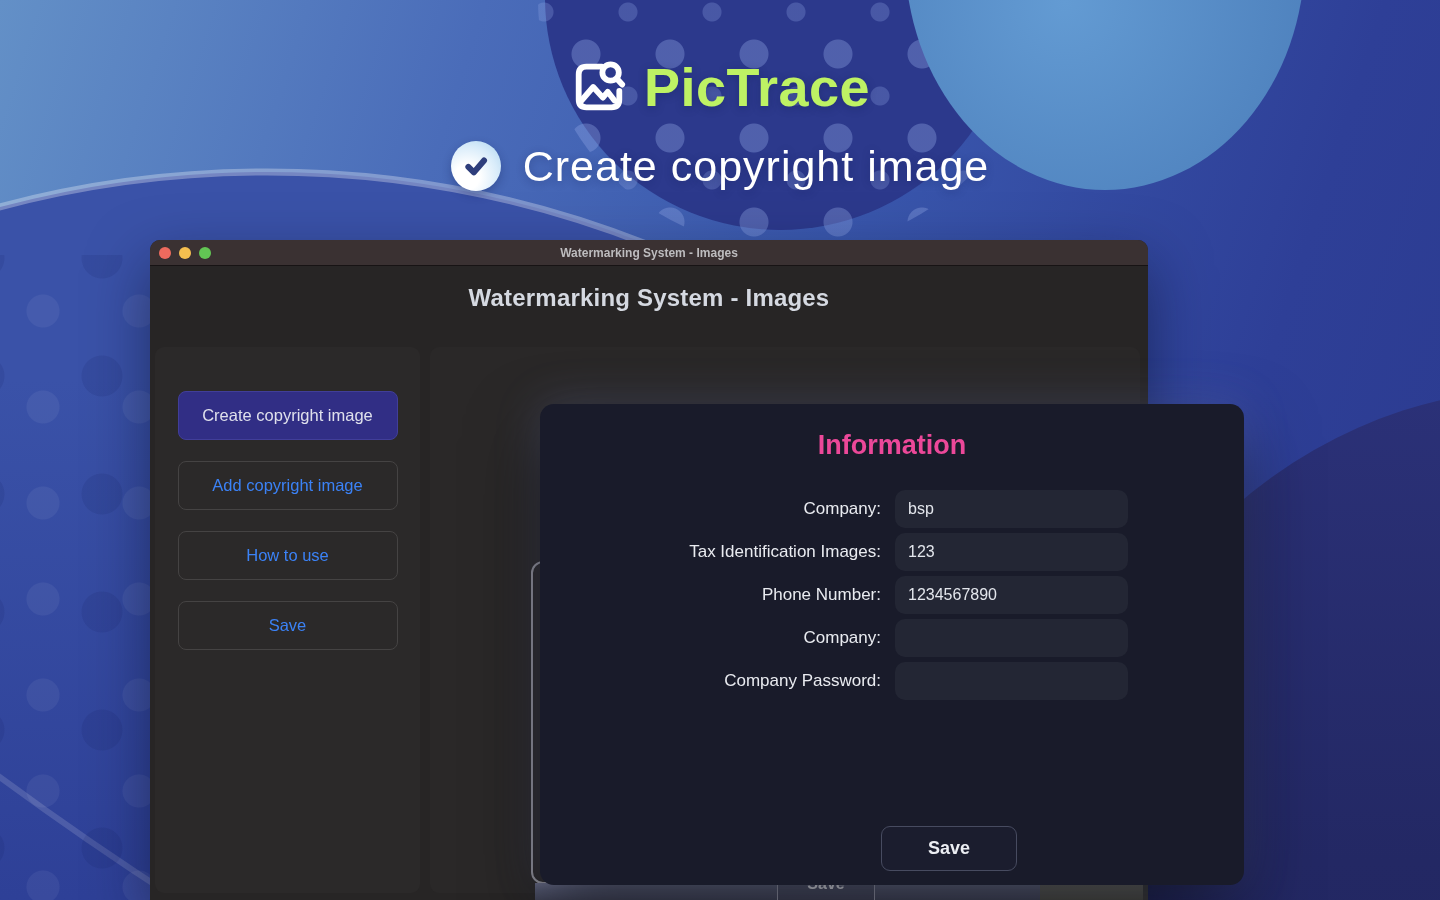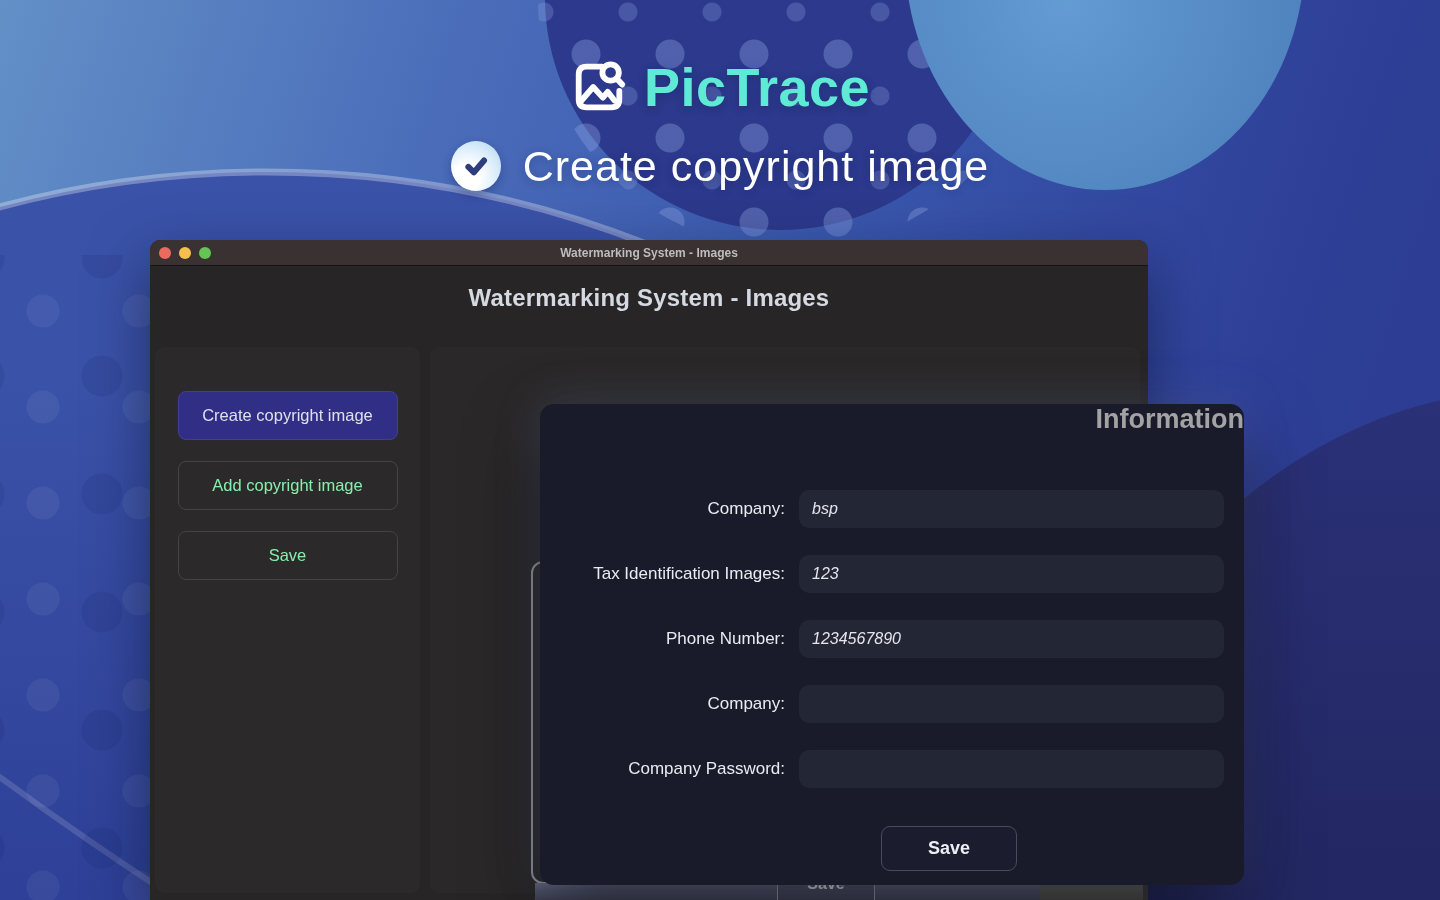--- a/index.html
+++ b/index.html
@@ -26,21 +26,21 @@
   .dots-left { position:absolute; left:-15px; top:255px; width:200px; height:645px;
     background-image:
       radial-gradient(circle, rgba(255,255,255,.055) 16px, rgba(255,255,255,0) 17px),
       radial-gradient(circle, rgba(15,25,90,.12) 20px, rgba(15,25,90,0) 21px);
     background-size:96px 96px, 118px 118px;
     background-position:10px 8px, 58px 62px; }
 
   
   .hero-brand { position:absolute; left:0; top:52px; width:1440px; height:70px;
     display:flex; align-items:center; justify-content:center; gap:16px; z-index:5; }
-  .brand-text { color:#5eead4; font-size:54px; font-weight:bold; letter-spacing:.5px;
+  .brand-text { color:#bef264; font-size:54px; font-weight:bold; letter-spacing:.5px;
     text-shadow:0 2px 8px rgba(15,25,80,.35); }
   .hero-sub { position:absolute; left:0; top:138px; width:1440px; height:56px;
     display:flex; align-items:center; justify-content:center; gap:22px; z-index:5; }
   .sub-text { color:#ffffff; font-size:43px; font-weight:400; letter-spacing:1px;
     text-shadow:0 2px 8px rgba(15,25,80,.30); }
   .check-badge { width:50px; height:50px; border-radius:50%;
     background:radial-gradient(circle at 32% 72%, #ffffff 25%, #d9ecfa 62%, #a9d3ef 100%);
     box-shadow:0 4px 10px rgba(15,25,80,.30); display:flex; align-items:center; justify-content:center; }
 
   
@@ -51,46 +51,46 @@
     border-bottom:1px solid #171314; display:flex; align-items:center; }
   .tl-group { position:absolute; left:9px; top:0; height:26px; display:flex; align-items:center; gap:8px; }
   .tl { width:12px; height:12px; border-radius:50%; display:inline-block; }
   .titlebar-title { width:100%; text-align:center; font-size:12px; font-weight:bold; color:#bdbcbe; }
   .win-heading { position:absolute; left:0; top:44px; width:100%; text-align:center;
     font-size:24px; font-weight:bold; color:#d5d9e1; letter-spacing:.2px; }
   .panel { position:absolute; top:107px; height:546px; background:#2b2929; border-radius:9px; }
   .sidebar { left:5px; width:265px; display:flex; flex-direction:column; align-items:center;
     padding-top:44px; gap:21px; }
   .sb-btn { width:220px; height:49px; border-radius:8px; background:#2b2929;
-    border:1px solid #454343; color:#86efac; font-size:16.5px; font-family:"Liberation Sans",sans-serif;
+    border:1px solid #454343; color:#3b82f6; font-size:16.5px; font-family:"Liberation Sans",sans-serif;
     cursor:pointer; }
   .sb-btn.active { background:#312e85; border-color:#413e99; color:#dfe0ec; }
   .content { left:280px; width:710px; background:#2a2828; overflow:hidden; }
   .groupbox { position:absolute; left:101px; top:214px; width:580px; height:323px;
     border:2px solid #97979e; border-radius:12px; }
   .bottom-band { position:absolute; left:385px; top:643px; width:609px; height:17px;
     background:linear-gradient(180deg,#6a6d86 0%, #555970 40%, #424558 100%); }
   .band-olive { position:absolute; left:890px; top:645px; width:103px; height:15px;
     background:linear-gradient(180deg,#64645c 0%, #4c4c45 100%); }
   .band-notch { position:absolute; left:993px; top:645px; width:7px; height:15px; background:#3b3b3a; }
   .band-save { position:absolute; left:627px; top:630px; width:98px; height:48px;
     border:1px solid rgba(225,228,238,.55); border-radius:9px; background:rgba(60,63,82,.35);
     color:#f0f1f5; font-size:16px; font-weight:bold; font-family:"Liberation Sans",sans-serif;
     padding-top:4px; text-align:center; cursor:pointer; }
 
   
   .modal { position:absolute; left:540px; top:404px; width:704px; height:481px; z-index:20;
     background:#191b2a; border-radius:14px;
     box-shadow:0 30px 70px rgba(0,0,0,.55), 0 0 46px rgba(150,170,255,.22); }
-  .modal-title { text-align:right; font-size:27px; font-weight:bold; color:#a3a3a3; }
-  .m-form { position:absolute; left:0; top:86px; width:100%; display:flex; flex-direction:column; gap:27px; }
+  .modal-title { margin-top:26px; text-align:center; font-size:27px; font-weight:bold; color:#ec4899; }
+  .m-form { position:absolute; left:0; top:86px; width:100%; display:flex; flex-direction:column; gap:5px;align-items:center; }
   .m-row { display:flex; align-items:center; padding:0 20px 0 14px; height:38px; }
   .m-label { flex:0 0 245px; text-align:right; padding-right:14px; color:#e9ebf0; font-size:17px; }
   .m-input { flex:1; height:38px; background:#232634; border:none; border-radius:10px;
-    color:#e3e6ec; font-size:16px; padding:0 13px; font-family:"Liberation Sans",sans-serif; outline:none;font-style:italic; }
+    color:#e3e6ec; font-size:16px; padding:0 13px; font-family:"Liberation Sans",sans-serif; outline:none; }
   .modal-save { position:absolute; left:341px; top:422px; width:136px; height:45px;
     background:#1b1d2e; border:1px solid #474b60; border-radius:9px;
     color:#eceef3; font-size:18px; font-weight:bold; font-family:"Liberation Sans",sans-serif; cursor:pointer; }
 </style>
 </head>
 <body>
 
 <div class="bg-base"></div>
 <div class="blob-header"></div>
 <div class="dots-header"></div>
@@ -137,20 +137,21 @@
       <span class="tl" style="background:#62c554"></span>
     </span>
     <span class="titlebar-title">Watermarking System - Images</span>
   </div>
 
   <div class="win-heading">Watermarking System - Images</div>
 
   <div class="panel sidebar">
     <button class="sb-btn active">Create copyright image</button>
     <button class="sb-btn">Add copyright image</button>
+    <button class="sb-btn">How to use</button>
     <button class="sb-btn">Save</button>
   </div>
 
   <div class="panel content">
     <div class="groupbox"></div>
   </div>
 
   <div class="bottom-band"></div>
   <div class="band-olive"></div>
   <div class="band-notch"></div>

